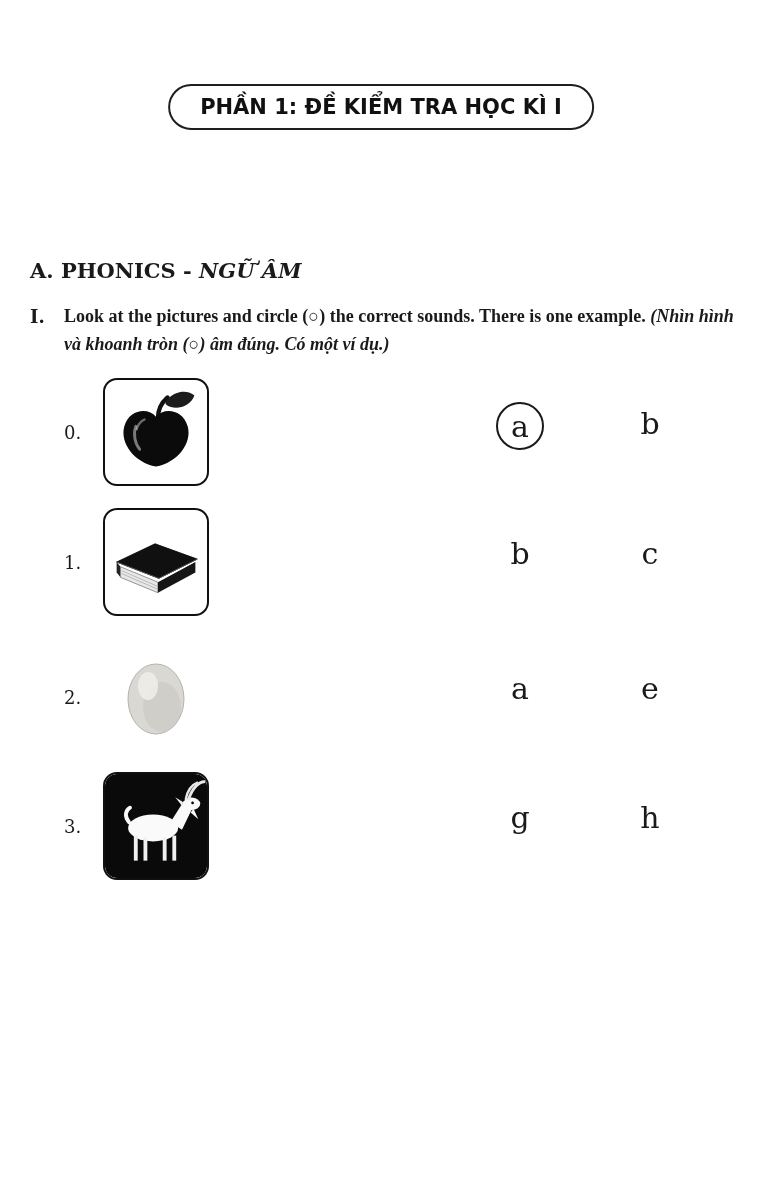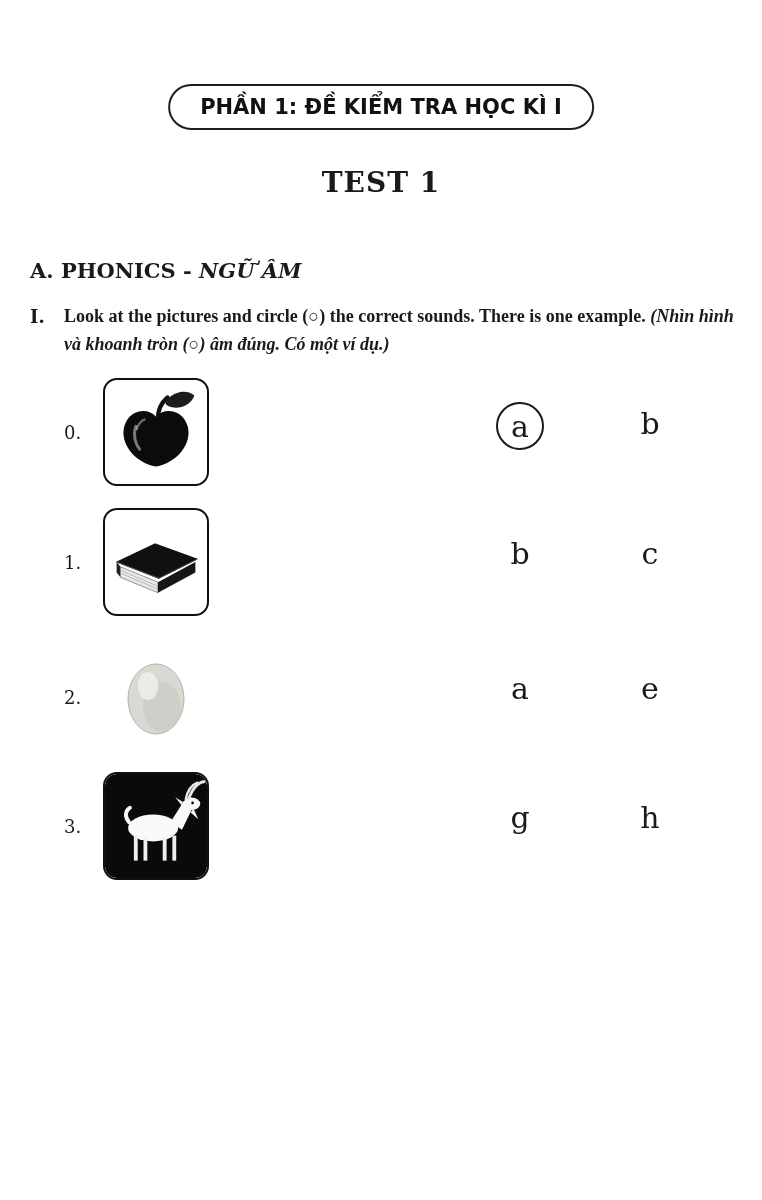--- a/index.html
+++ b/index.html
@@ -65,21 +65,20 @@
     position:absolute; top:1124px; right:32px; font-size:21px; font-weight:bold;
   }
 </style>
 </head>
 <body>
 
 <div class="page">
 
   <div class="header-box">PHẦN 1: ĐỀ KIỂM TRA HỌC KÌ I</div>
 
-  <div class="test-title">TEST 1</div>
 
   <div class="section-heading">
     <span>A. PHONICS - </span><span class="it">NGỮ ÂM</span>
   </div>
 
   <div class="instruction" style="top:303px">
     <span class="numeral">I.</span>
     <span class="text">
       <span class="en">Look at the pictures and circle (○) the correct sounds. There is one example. </span><span class="vi">(Nhìn hình và khoanh tròn (○) âm đúng. Có một ví dụ.)</span>
     </span>

